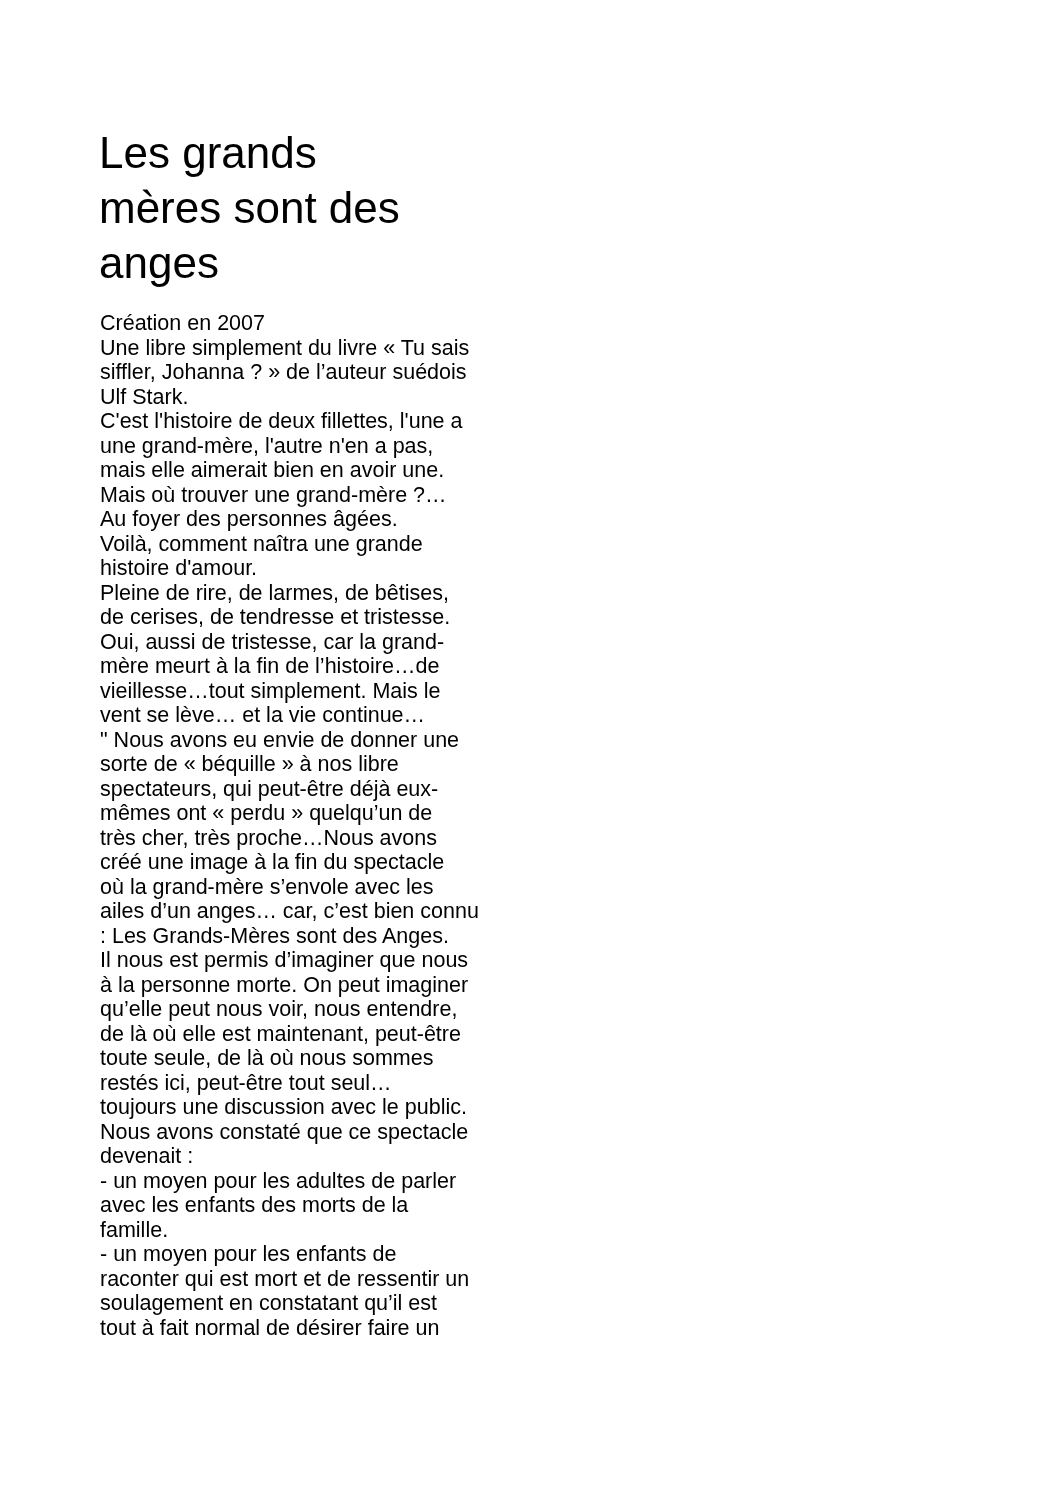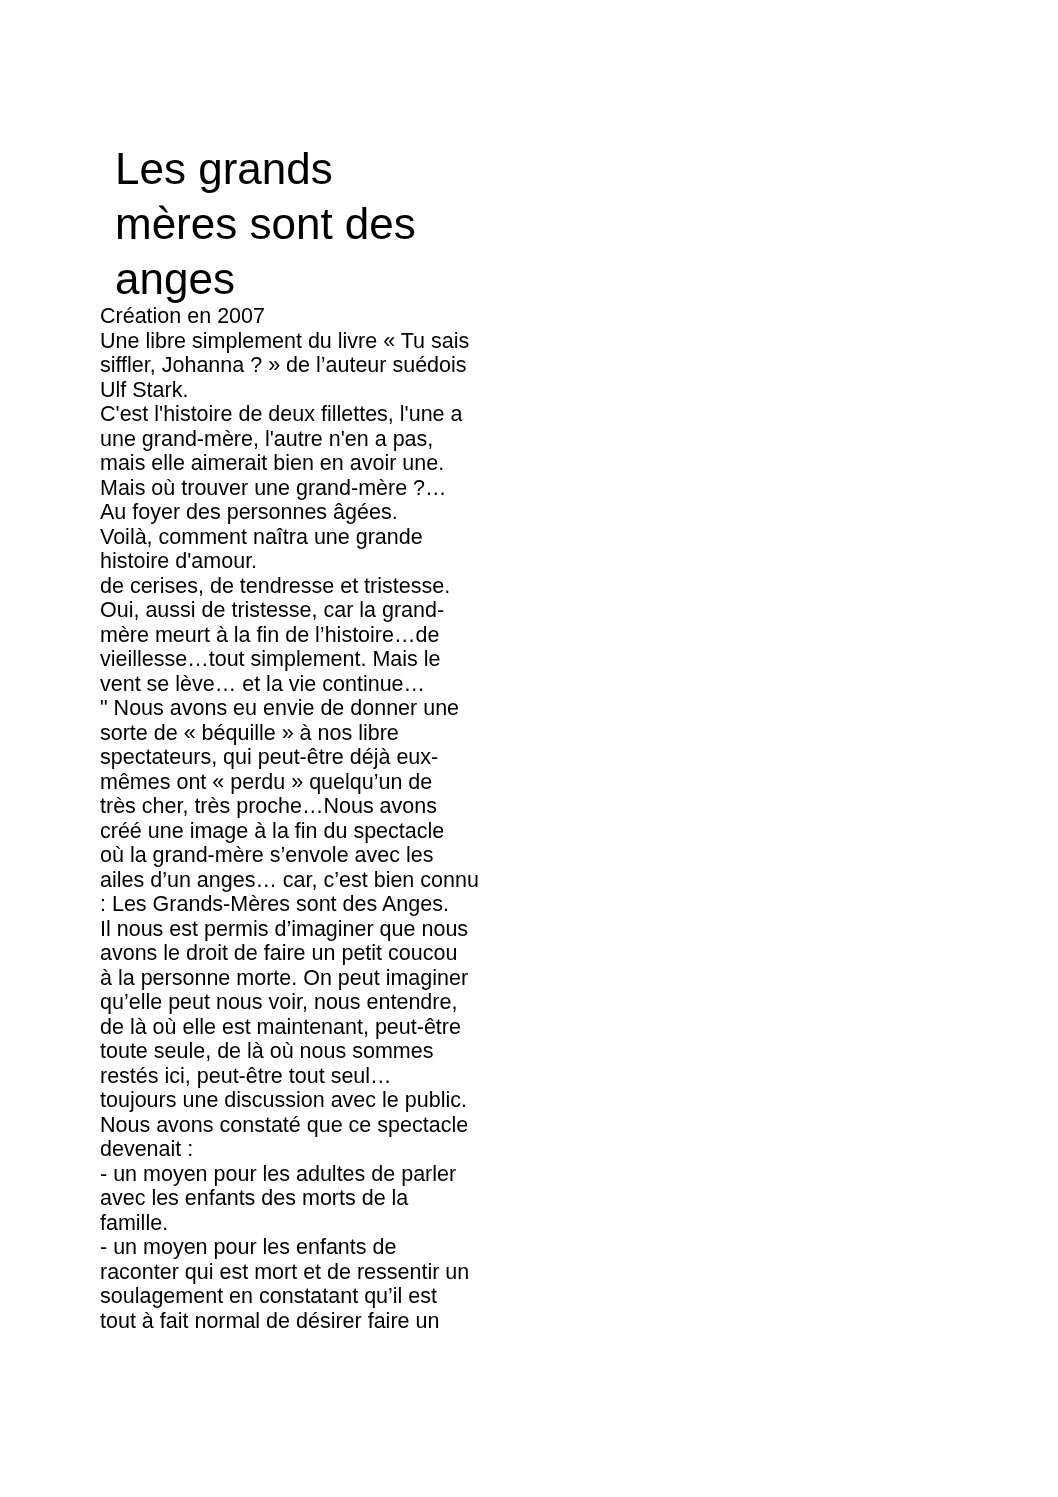--- a/index.html
+++ b/index.html
@@ -18,30 +18,30 @@
     position: relative;
     width: 1058px;
     height: 1497px;
     background: #ffffff;
     overflow: hidden;
   }
   .title {
     position: absolute;
     left: 99px;
     top: 125px;
-    margin: 16px;
+    margin: 0;
     font-size: 44px;
     line-height: 55px;
     font-weight: 400;
     color: #000000;
   }
   .body-text {
     position: absolute;
     left: 100px;
-    top: 304px;
+    top: 311px;
     font-size: 21.5px;
     line-height: 24.5px;
     font-weight: 400;
     color: #000000;
   }
   .line {
     white-space: pre;
   }
 </style>
 </head>
@@ -58,36 +58,36 @@
       <div class="line">Une libre simplement du livre « Tu sais</div>
       <div class="line">siffler, Johanna ? » de l’auteur suédois</div>
       <div class="line">Ulf Stark.</div>
       <div class="line">C'est l'histoire de deux fillettes, l'une a</div>
       <div class="line">une grand-mère, l'autre n'en a pas,</div>
       <div class="line">mais elle aimerait bien en avoir une.</div>
       <div class="line">Mais où trouver une grand-mère ?…</div>
       <div class="line">Au foyer des personnes âgées.</div>
       <div class="line">Voilà, comment naîtra une grande</div>
       <div class="line">histoire d'amour.</div>
+      <div class="line">Pleine de rire, de larmes, de bêtises,</div>
       <div class="line">de cerises, de tendresse et tristesse.</div>
       <div class="line">Oui, aussi de tristesse, car la grand-</div>
       <div class="line">mère meurt à la fin de l’histoire…de</div>
       <div class="line">vieillesse…tout simplement. Mais le</div>
       <div class="line">vent se lève… et la vie continue…</div>
       <div class="line">" Nous avons eu envie de donner une</div>
       <div class="line">sorte de « béquille » à nos libre</div>
       <div class="line">spectateurs, qui peut-être déjà eux-</div>
       <div class="line">mêmes ont « perdu » quelqu’un de</div>
       <div class="line">très cher, très proche…Nous avons</div>
       <div class="line">créé une image à la fin du spectacle</div>
       <div class="line">où la grand-mère s’envole avec les</div>
       <div class="line">ailes d’un anges… car, c’est bien connu</div>
       <div class="line">: Les Grands-Mères sont des Anges.</div>
       <div class="line">Il nous est permis d’imaginer que nous</div>
-      <div class="line">avons le droit de faire un petit coucou</div>
       <div class="line">à la personne morte. On peut imaginer</div>
       <div class="line">qu’elle peut nous voir, nous entendre,</div>
       <div class="line">de là où elle est maintenant, peut-être</div>
       <div class="line">toute seule, de là où nous sommes</div>
       <div class="line">restés ici, peut-être tout seul…</div>
       <div class="line">toujours une discussion avec le public.</div>
       <div class="line">Nous avons constaté que ce spectacle</div>
       <div class="line">devenait :</div>
       <div class="line">- un moyen pour les adultes de parler</div>
       <div class="line">avec les enfants des morts de la</div>

